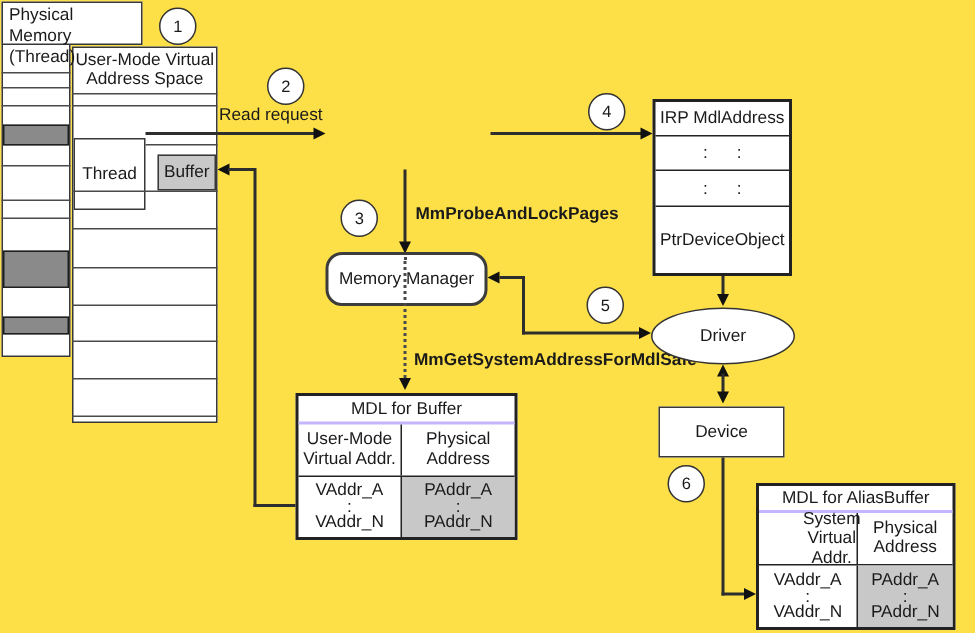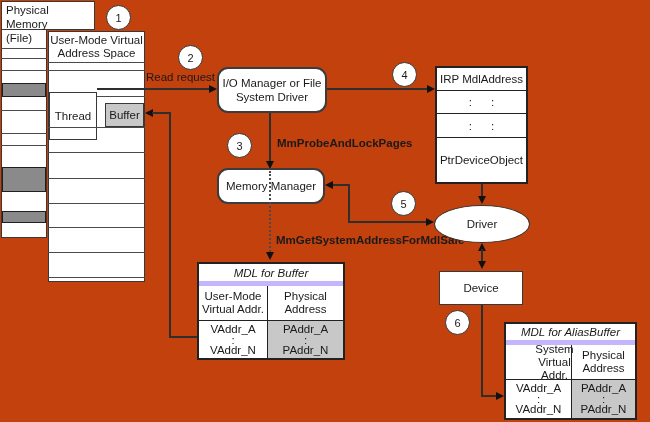--- a/index.html
+++ b/index.html
@@ -1,37 +1,37 @@
 <!DOCTYPE html>
 <html><head>
 <meta charset="utf-8">
 <style>
   html,body{margin:0;padding:0;background:#fff;}
-  #stage{position:relative;width:650px;height:422px;background:#c2410c;overflow:hidden;
+  #stage{position:relative;width:650px;height:422px;background:#fde047;overflow:hidden;
          font-family:"Liberation Sans","DejaVu Sans",sans-serif;font-size:11.5px;color:#1a1a1a;}
   .abs{position:absolute;box-sizing:border-box;}
   .box{position:absolute;box-sizing:border-box;background:#fff;border:1px solid #383838;}
   .rbox{position:absolute;box-sizing:border-box;background:#fff;border:2px solid #3c3c3c;border-radius:11px;
         display:flex;flex-direction:column;align-items:center;justify-content:center;text-align:center;line-height:14px;}
   .center{display:flex;align-items:center;justify-content:center;text-align:center;}
   .hline{position:absolute;height:0;border-top:1px solid #4a4a4a;}
   .seg{position:absolute;background:#2e2e2e;}
   .dotline{position:absolute;width:0;border-left:2px dotted #4a4a4a;}
   .ah{position:absolute;width:0;height:0;border:4px solid transparent;}
   .ah-r{border-left:8px solid #111;border-right:none;}
   .ah-l{border-right:8px solid #111;border-left:none;}
   .ah-d{border-top:8px solid #111;border-bottom:none;}
   .ah-u{border-bottom:8px solid #111;border-top:none;}
   .circle{position:absolute;width:23px;height:23px;border:1px solid #333;border-radius:50%;background:#fff;
           display:flex;align-items:center;justify-content:center;font-size:11px;z-index:6;}
   .shadedpage{position:absolute;background:#8a8a8a;border:1px solid #1f1f1f;box-sizing:border-box;}
   .graycell{background:#c8c8c8;}
   .boldlbl{position:absolute;font-weight:bold;font-size:11.5px;white-space:nowrap;}
   .tbl{position:absolute;box-sizing:border-box;border:2px solid #222;background:#fff;display:flex;flex-direction:column;}
-  .tbl .hdr{display:flex;align-items:center;justify-content:center;border-bottom:5px solid #c4b5fd;flex:0 0 auto;font-style:italic;}
+  .tbl .hdr{display:flex;align-items:center;justify-content:center;border-bottom:2px solid #c4b5fd;flex:0 0 auto;}
   .tbl .cols{display:flex;border-bottom:1px solid #222;flex:0 0 auto;}
   .tbl .datarow{display:flex;flex:1 1 auto;}
   .cell{display:flex;flex-direction:column;align-items:center;justify-content:center;text-align:center;line-height:13px;box-sizing:border-box;}
   .cell .sep{line-height:8px;}
   .irprow{display:flex;align-items:center;justify-content:center;box-sizing:border-box;flex:0 0 auto;}
   .z5{z-index:5;}
 </style>
 </head>
 <body>
 
@@ -43,21 +43,21 @@
   <div class="hline" style="left:1px;top:70px;width:46px;"></div>
   <div class="hline" style="left:1px;top:110px;width:46px;"></div>
   <div class="hline" style="left:1px;top:133px;width:46px;"></div>
   <div class="hline" style="left:1px;top:145px;width:46px;"></div>
   <div class="shadedpage" style="left:2px;top:83px;width:44px;height:14px;"></div>
   <div class="shadedpage" style="left:2px;top:167px;width:44px;height:25px;"></div>
   <div class="shadedpage" style="left:2px;top:211px;width:44px;height:12px;"></div>
 
   <div class="box" style="left:1px;top:1px;width:94px;height:29px;padding:1px 4px;line-height:14px;z-index:4;">
     <div>Physical Memory</div>
-    <div>(File)</div>
+    <div>(Thread)</div>
   </div>
   <div class="circle" style="left:106px;top:5px;">
       <span>1</span>
     </div>
 
   <div class="box" style="left:48px;top:31px;width:97px;height:251px;z-index:1;"></div>
   <div class="abs" style="left:48px;top:34px;width:97px;text-align:center;line-height:13px;z-index:2;">
     <div>User-Mode Virtual</div>
     <div>Address Space</div>
   </div>
@@ -79,24 +79,20 @@
     <span>Buffer</span>
   </div>
 
   <div class="circle" style="left:178px;top:45px;">
       <span>2</span>
     </div>
   <div class="abs" style="left:146px;top:71px;white-space:nowrap;">Read request</div>
   <div class="seg z5" style="left:97px;top:88px;width:114px;height:2px;"></div>
   <div class="ah ah-r z5" style="left:209px;top:85px;"></div>
 
-  <div class="rbox" style="left:217px;top:67px;width:110px;height:46px;">
-    <div>I/O Manager or File</div>
-    <div>System Driver</div>
-  </div>
 
   <div class="seg" style="left:327px;top:88px;width:101px;height:2px;"></div>
   <div class="ah ah-r" style="left:427px;top:85px;"></div>
   <div class="circle" style="left:392px;top:62px;">
       <span>4</span>
     </div>
 
   <div class="tbl" style="left:435px;top:66px;width:93px;height:118px;">
     <div class="irprow" style="height:23px;border-bottom:1px solid #222;">IRP MdlAddress</div>
     <div class="irprow" style="height:23px;border-bottom:1px solid #222;">:&nbsp;&nbsp;&nbsp;&nbsp;&nbsp;&nbsp;:</div>

